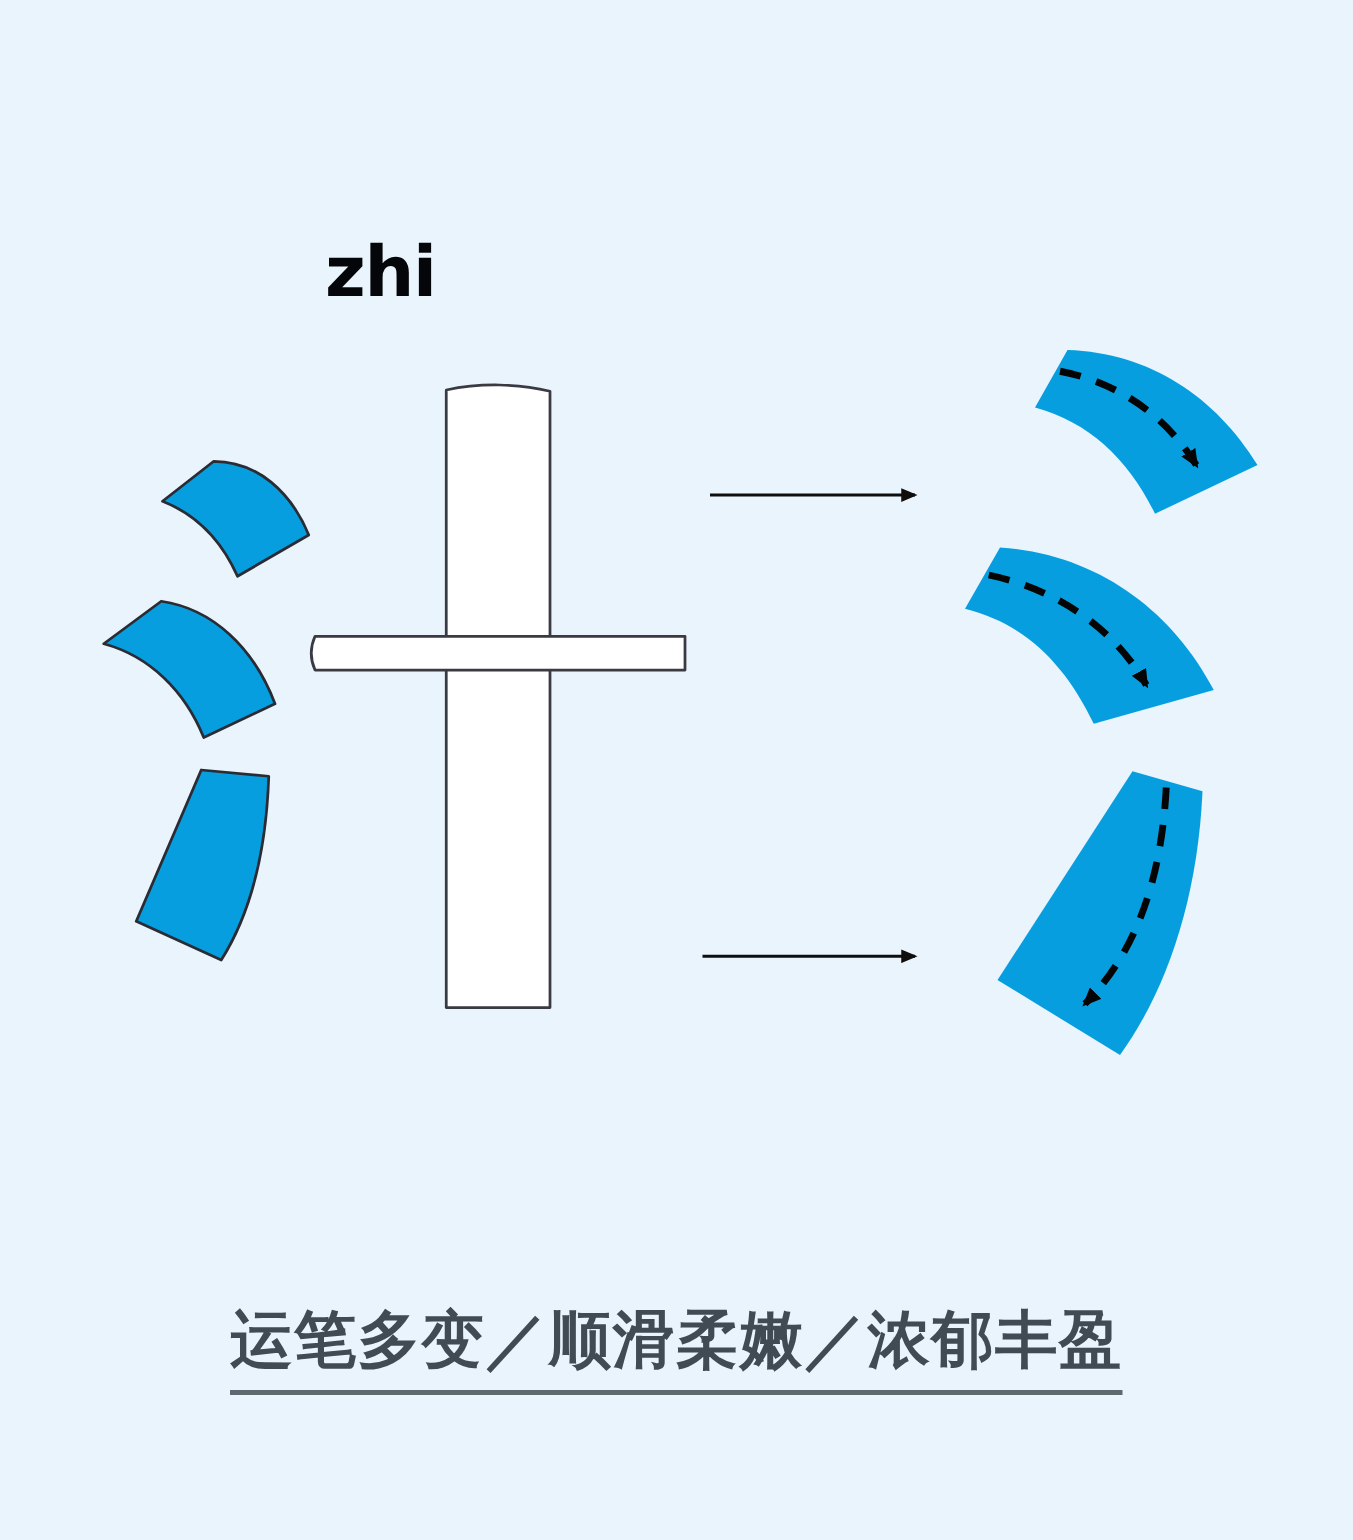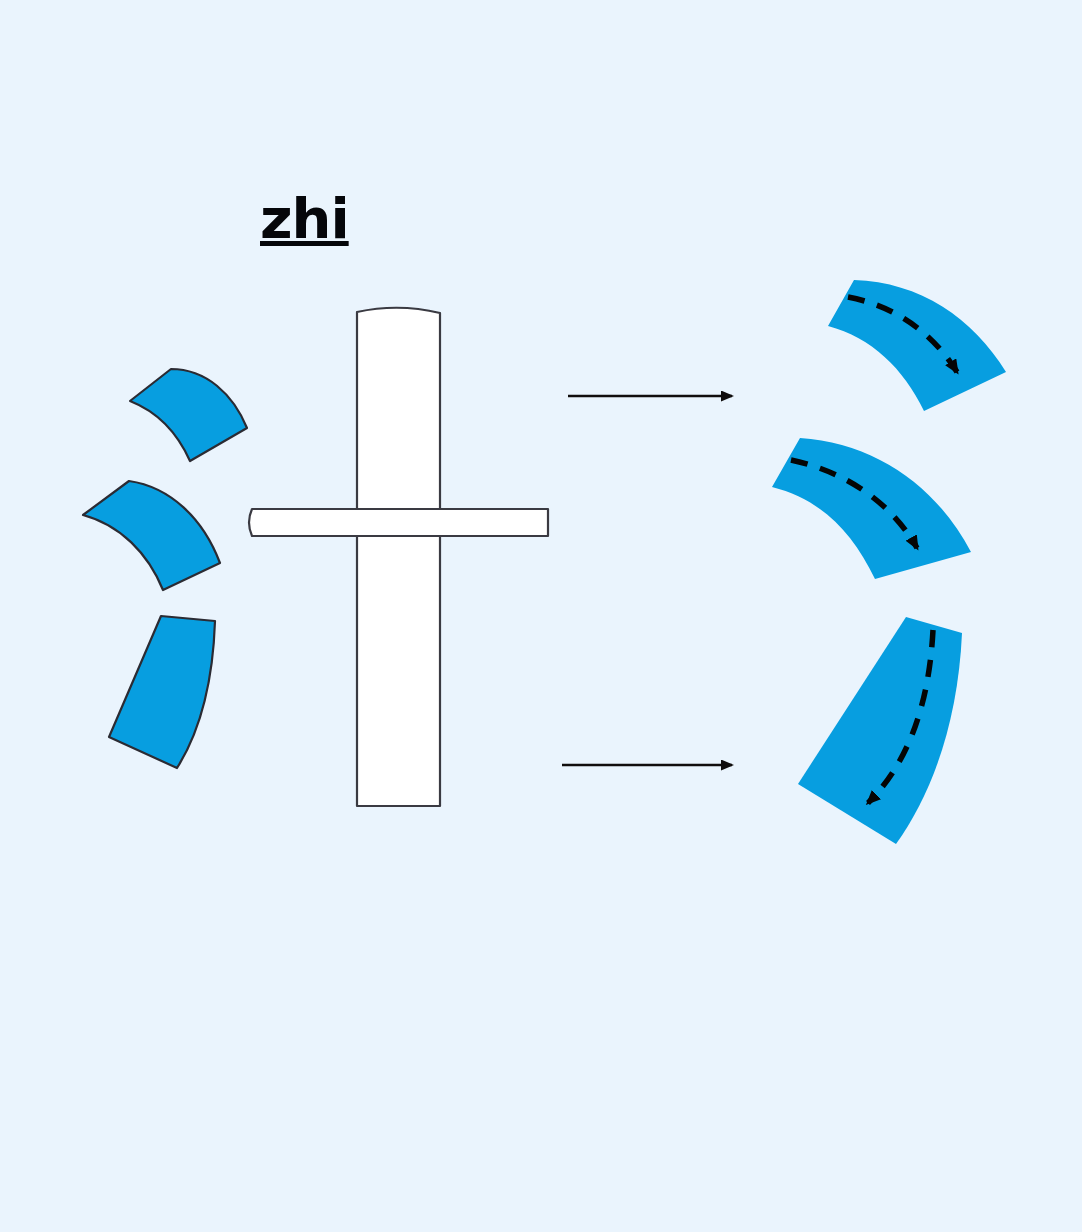--- a/index.html
+++ b/index.html
@@ -24,21 +24,20 @@
   .pinyin {
     position: absolute;
     left: 260px;
     top: 191px;
     font-family: "DejaVu Sans", "Liberation Sans", sans-serif;
     font-size: 56px;
     font-weight: 700;
     color: #05060a;
     letter-spacing: -1px;
     line-height: 1;
-    text-decoration: underline;
   }
   .caption-wrap {
     position: absolute;
     left: 0;
     top: 1042px;
     width: 1082px;
     text-align: center;
   }
   .caption {
     display: inline-block;
@@ -95,14 +94,17 @@
       <path d="M848,297 C895,306 933,333 957,372" fill="none" stroke="#050505" stroke-width="5.5" stroke-dasharray="17 13" stroke-linecap="butt" marker-end="url(#dashArrowA)"></path>
 
       <path d="M772,487 L800,438 C876,443 937,487 971,552 L875,579 C852,531 820,499 772,487 Z" fill="#079ee0" stroke="none"></path>
       <path d="M791,460 C848,472 893,505 917,548" fill="none" stroke="#050505" stroke-width="5.5" stroke-dasharray="17 13" stroke-linecap="butt" marker-end="url(#dashArrowA)"></path>
 
       <path d="M798,784 L906,617 L962,633 C958,722 932,794 896,844 Z" fill="#079ee0" stroke="none"></path>
       <path d="M933,630 C929,707 907,764 868,803" fill="none" stroke="#050505" stroke-width="5.5" stroke-dasharray="17 13" stroke-linecap="butt" marker-end="url(#dashArrowA)"></path>
     </g>
   </svg>
 
+  <div class="caption-wrap">
+    <span class="caption">运笔多变／顺滑柔嫩／浓郁丰盈</span>
+  </div>
 
 </div>
 
 </body></html>

